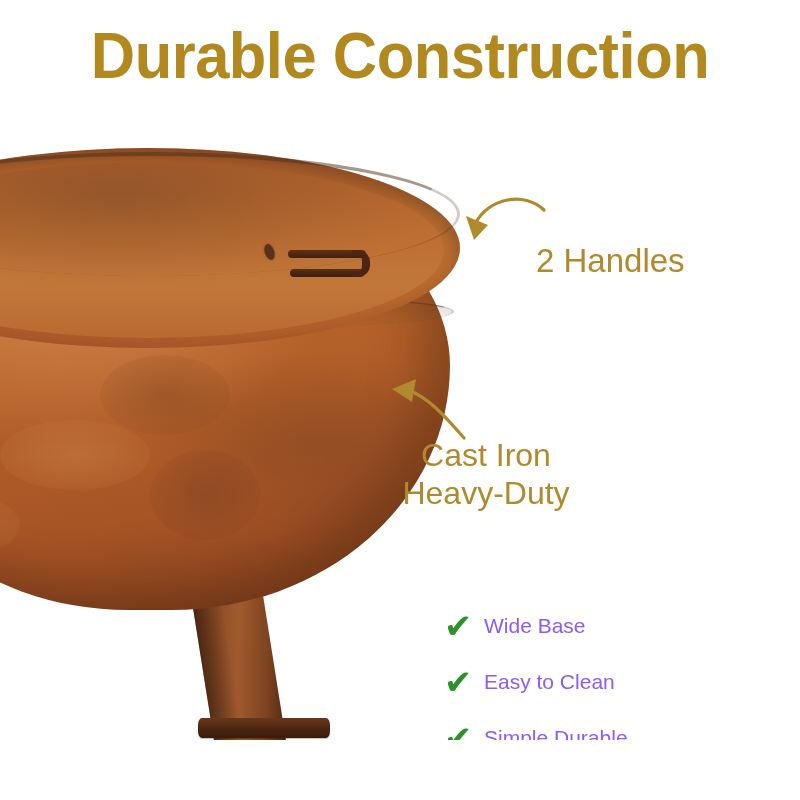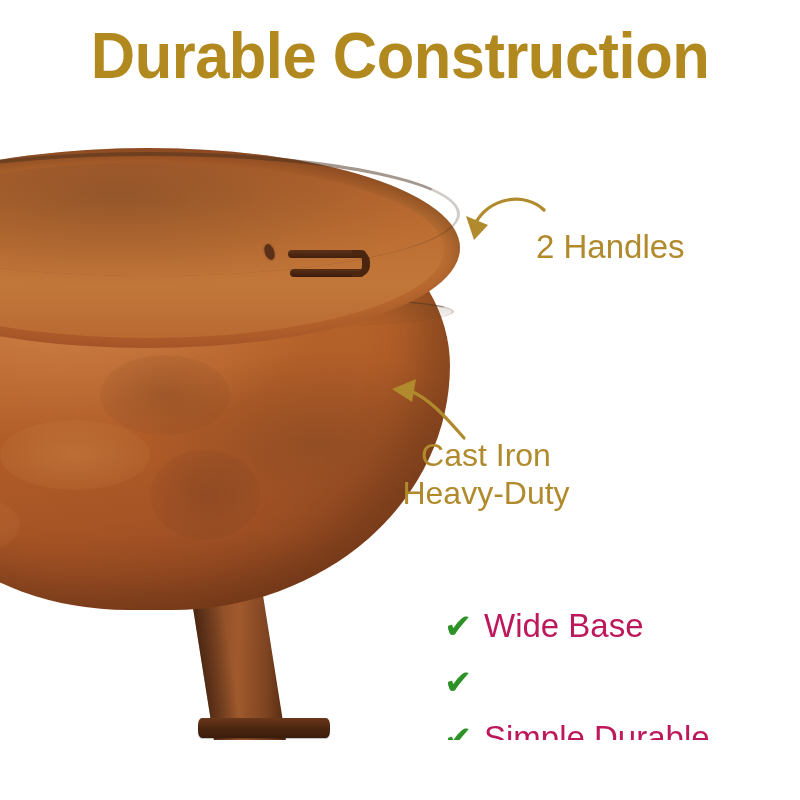--- a/index.html
+++ b/index.html
@@ -235,21 +235,21 @@
   
   .callout-text {
     position: absolute;
     color: #b08a2c;
     font-family: "Liberation Sans", sans-serif;
     font-weight: normal;
     white-space: nowrap;
   }
   #callout-handles {
     left: 536px;
-    top: 228px;
+    top: 242px;
     font-size: 33px;
   }
   #callout-castiron {
     left: 380px;
     top: 437px;
     width: 212px;
     font-size: 32px;
     line-height: 1.18;
     text-align: center;
     white-space: normal;
@@ -277,22 +277,22 @@
   .feature-check {
     width: 40px;
     flex: 0 0 40px;
     color: #2d9328;
     font-size: 34px;
     line-height: 1;
     font-weight: bold;
     font-family: "DejaVu Sans", sans-serif;
   }
   .feature-label {
-    color: #be185d;
-    font-size: 33px;
+    color: #8b5cf6;
+    font-size: 21px;
     font-family: "Liberation Sans", sans-serif;
     white-space: nowrap;
     text-align: right;
   }
 </style>
 </head>
 <body>
 
 <div id="page">
 
@@ -343,20 +343,21 @@
 
   <div id="feature-list">
 
     <div class="feature-row">
       <span class="feature-check">✔</span>
       <span class="feature-label">Wide Base</span>
     </div>
 
     <div class="feature-row">
       <span class="feature-check">✔</span>
+      <span class="feature-label">Easy to Clean</span>
     </div>
 
     <div class="feature-row">
       <span class="feature-check">✔</span>
       <span class="feature-label">Simple Durable</span>
     </div>
 
   </div>
 
 </div>

